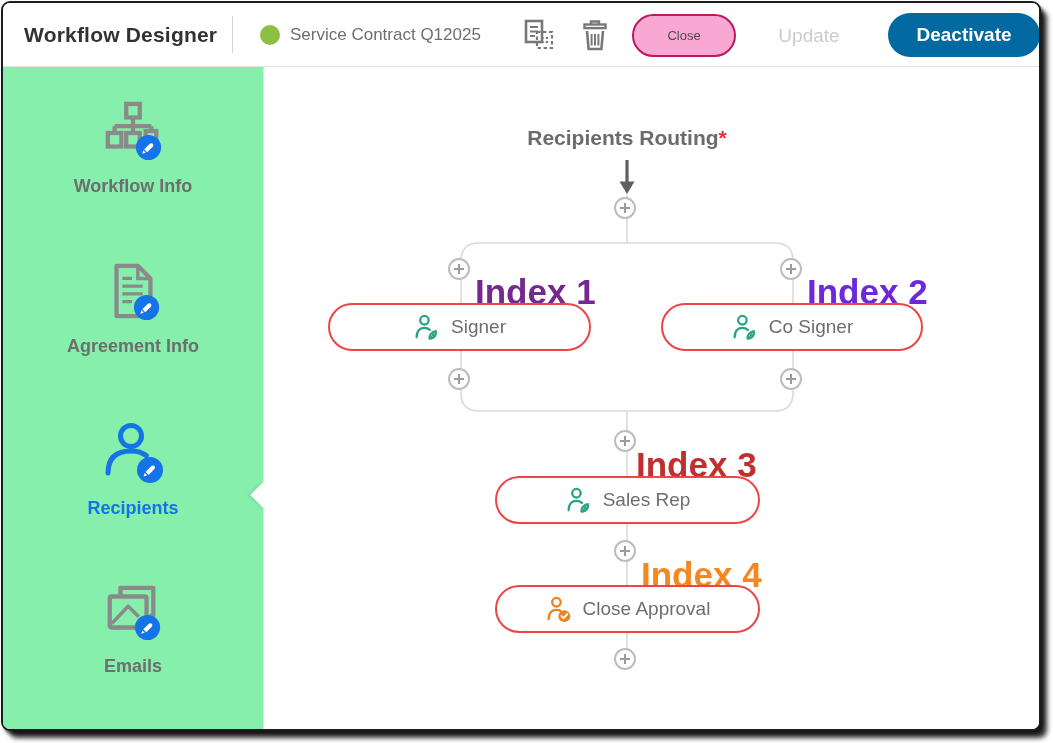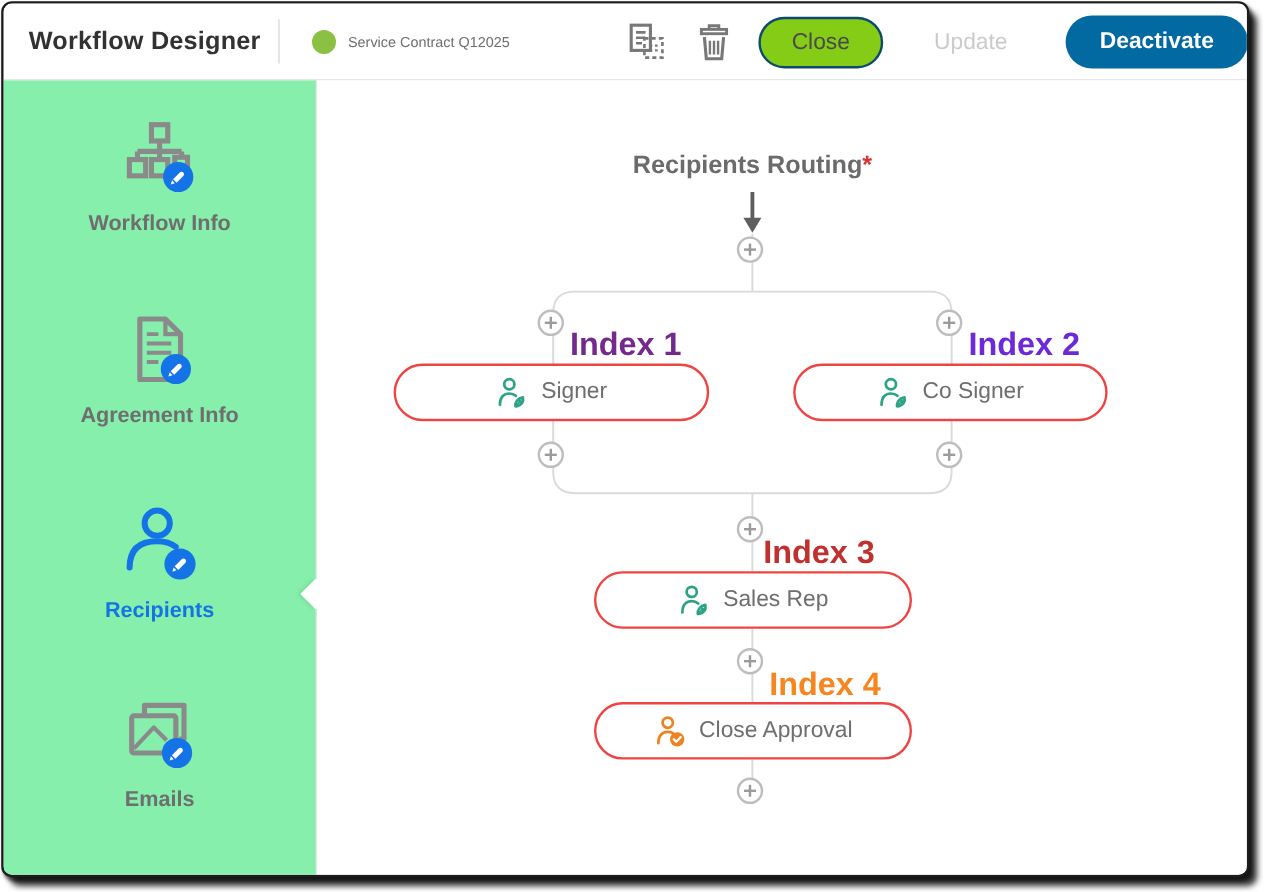--- a/index.html
+++ b/index.html
@@ -16,28 +16,28 @@
     box-shadow:7px 8px 5px -1px rgba(0,0,0,0.82), 2px 3px 3px rgba(0,0,0,0.55);
     overflow:hidden;
   }
   
   .topbar { position:absolute; left:0; top:0; right:0; height:63px; background:#fff; border-bottom:1px solid #E3E3E3; }
   .app-title { position:absolute; left:21px; top:0; height:63px; display:flex; align-items:center;
     font-size:21px; font-weight:700; color:#323232; letter-spacing:.2px; }
   .tb-divider { position:absolute; left:229px; top:13px; width:1px; height:37px; background:#D4D4D4; }
   .status-dot { position:absolute; left:257px; top:22px; width:20px; height:20px; border-radius:50%; }
   .wf-name { position:absolute; left:287px; top:0; height:63px; display:flex; align-items:center;
-    font-size:12px; color:#6E6E6E; }
+    font-size:17px; color:#6E6E6E; }
   .icon-btn { position:absolute; top:15px; width:32px; height:34px; background:none; border:none; padding:0; cursor:pointer; display:flex; align-items:center; justify-content:center; }
   .icon-btn.copy { left:520px; }
   .icon-btn.trash { left:576px; }
   .btn { position:absolute; border-radius:23px; font-family:inherit; cursor:pointer;
     display:flex; align-items:center; justify-content:center; }
-  .btn-close { left:629px; top:11px; width:104px; height:43px; background:#84cc16;
-    border:2px solid #0c4a6e; color:#4B4B4B; font-size:19px; font-weight:400; }
+  .btn-close { left:629px; top:11px; width:104px; height:43px; background:#f9a8d4;
+    border:2px solid #be185d; color:#4B4B4B; font-size:13px; font-weight:400; }
   .btn-update { left:757px; top:11px; width:98px; height:43px; background:none; border:none;
     color:#CBCBCB; font-size:19px; cursor:default; }
   .btn-deactivate { left:885px; top:10px; width:152px; height:44px; border:none;
     color:#fff; font-size:19px; font-weight:700; }
   
   .sidebar { position:absolute; top:64px; left:0; width:260px; bottom:0;
     background:#86efac; border-right:1px solid #E2E2E2; z-index:1; }
   .side-item { position:absolute; left:0; width:100%; display:flex; flex-direction:column;
     align-items:center; gap:13px; cursor:pointer; }
   .side-item .lbl { font-size:18px; font-weight:700; color:#6E6E6E; }
@@ -50,21 +50,21 @@
     font-size:21px; font-weight:700; color:#6B6B6B; white-space:nowrap;text-align:center; }
   .canvas-title .req { color:#E03131; }
   .plus { position:absolute; width:22px; height:22px; border:2px solid #BDBDBD; border-radius:50%;
     background:#fff; padding:0; cursor:pointer; }
   .plus-glyph { position:absolute; inset:0; }
   .plus-glyph::before { content:""; position:absolute; left:50%; top:4px; bottom:4px; width:2px; margin-left:-1px; background:#9B9B9B; }
   .plus-glyph::after  { content:""; position:absolute; top:50%; left:4px; right:4px; height:2px; margin-top:-1px; background:#9B9B9B; }
   .p1 { left:350px; top:130px; } .p2 { left:184px; top:191px; } .p3 { left:516px; top:191px; }
   .p4 { left:184px; top:301px; } .p5 { left:516px; top:301px; } .p6 { left:350px; top:363px; }
   .p7 { left:350px; top:473px; } .p8 { left:350px; top:581px; }
-  .idx { position:absolute; font-size:27px; font-weight:700; white-space:nowrap; }
+  .idx { position:absolute; font-size:35px; font-weight:700; white-space:nowrap; }
   .i1 { left:211px; top:205px; } .i2 { left:543px; top:205px; }
   .i3 { left:372px; top:378px; } .i4 { left:377px; top:488px; }
   .pill { position:absolute; height:44px; border:2px solid #ef4444; border-radius:26px; background:#fff;
     display:flex; align-items:center; justify-content:center; gap:11px;
     color:#6E6E6E; font-size:19px; cursor:pointer; }
   .pill-1 { left:64px;  top:236px; width:259px; }
   .pill-2 { left:397px; top:236px; width:258px; }
   .pill-3 { left:231px; top:409px; width:261px; }
   .pill-4 { left:231px; top:518px; width:261px; }
   .notch { position:absolute; left:-10px; top:419px; width:18px; height:18px; background:#fff;

